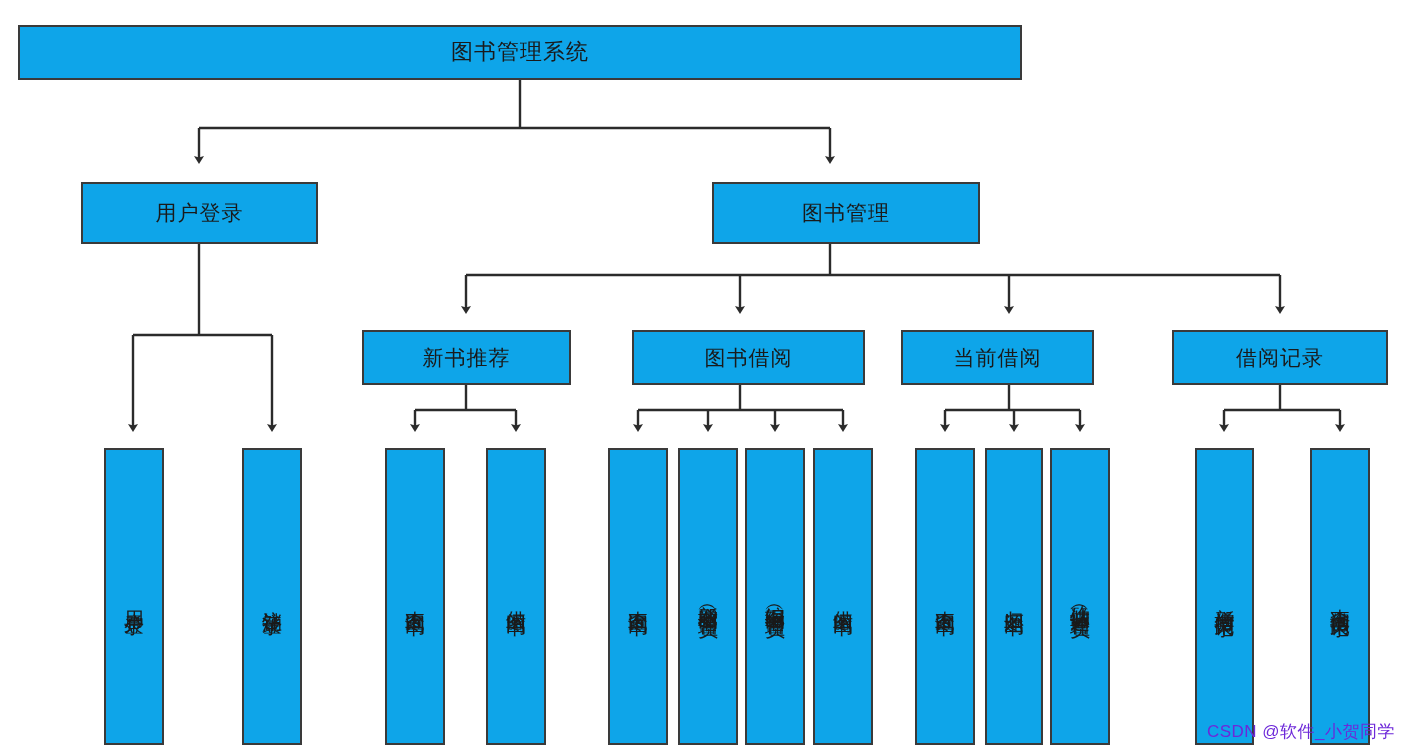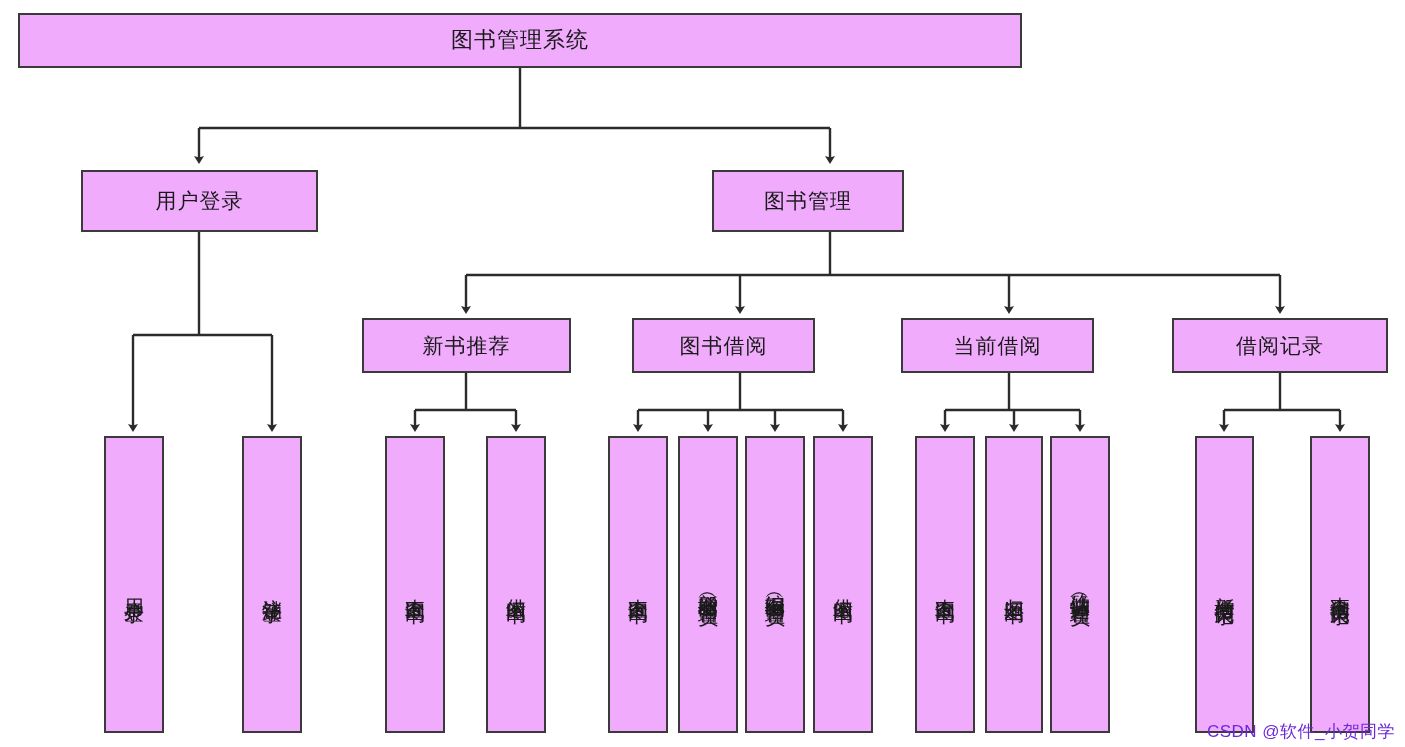--- a/index.html
+++ b/index.html
@@ -24,25 +24,26 @@
     left: 0;
     top: 0;
     width: 1405px;
     height: 747px;
     pointer-events: none;
   }
   .node {
     position: absolute;
     box-sizing: border-box;
     border: 2px solid #3a3a3a;
-    background: #f0abfc;
+    background: #0ea5e9;
     display: flex;
     align-items: center;
     justify-content: center;
     color: #1a1a1a;
+    margin-top: 12px;
   }
   .node-h {
     font-size: 21px;
     letter-spacing: 1px;
     line-height: 1.1;
   }
   .node-v {
     font-size: 20px;
     letter-spacing: 2px;
     line-height: 1.15;
@@ -121,28 +122,28 @@
     </g>
   </svg>
 
   <div class="node node-h node-root" style="left:18px; top:13px; width:1004px; height:55px;">
     <span>图书管理系统</span>
   </div>
 
   <div class="node node-h" style="left:81px; top:170px; width:237px; height:62px;">
     <span>用户登录</span>
   </div>
-  <div class="node node-h" style="left:712px; top:170px; width:192px; height:62px;">
+  <div class="node node-h" style="left:712px; top:170px; width:268px; height:62px;">
     <span>图书管理</span>
   </div>
 
   <div class="node node-h" style="left:362px; top:318px; width:209px; height:55px;text-align:right;">
     <span>新书推荐</span>
   </div>
-  <div class="node node-h" style="left:632px; top:318px; width:183px; height:55px;">
+  <div class="node node-h" style="left:632px; top:318px; width:233px; height:55px;">
     <span>图书借阅</span>
   </div>
   <div class="node node-h" style="left:901px; top:318px; width:193px; height:55px;">
     <span>当前借阅</span>
   </div>
   <div class="node node-h" style="left:1172px; top:318px; width:216px; height:55px;">
     <span>借阅记录</span>
   </div>
 
   <div class="node node-v" style="left:104px; top:436px; width:60px; height:297px;">

